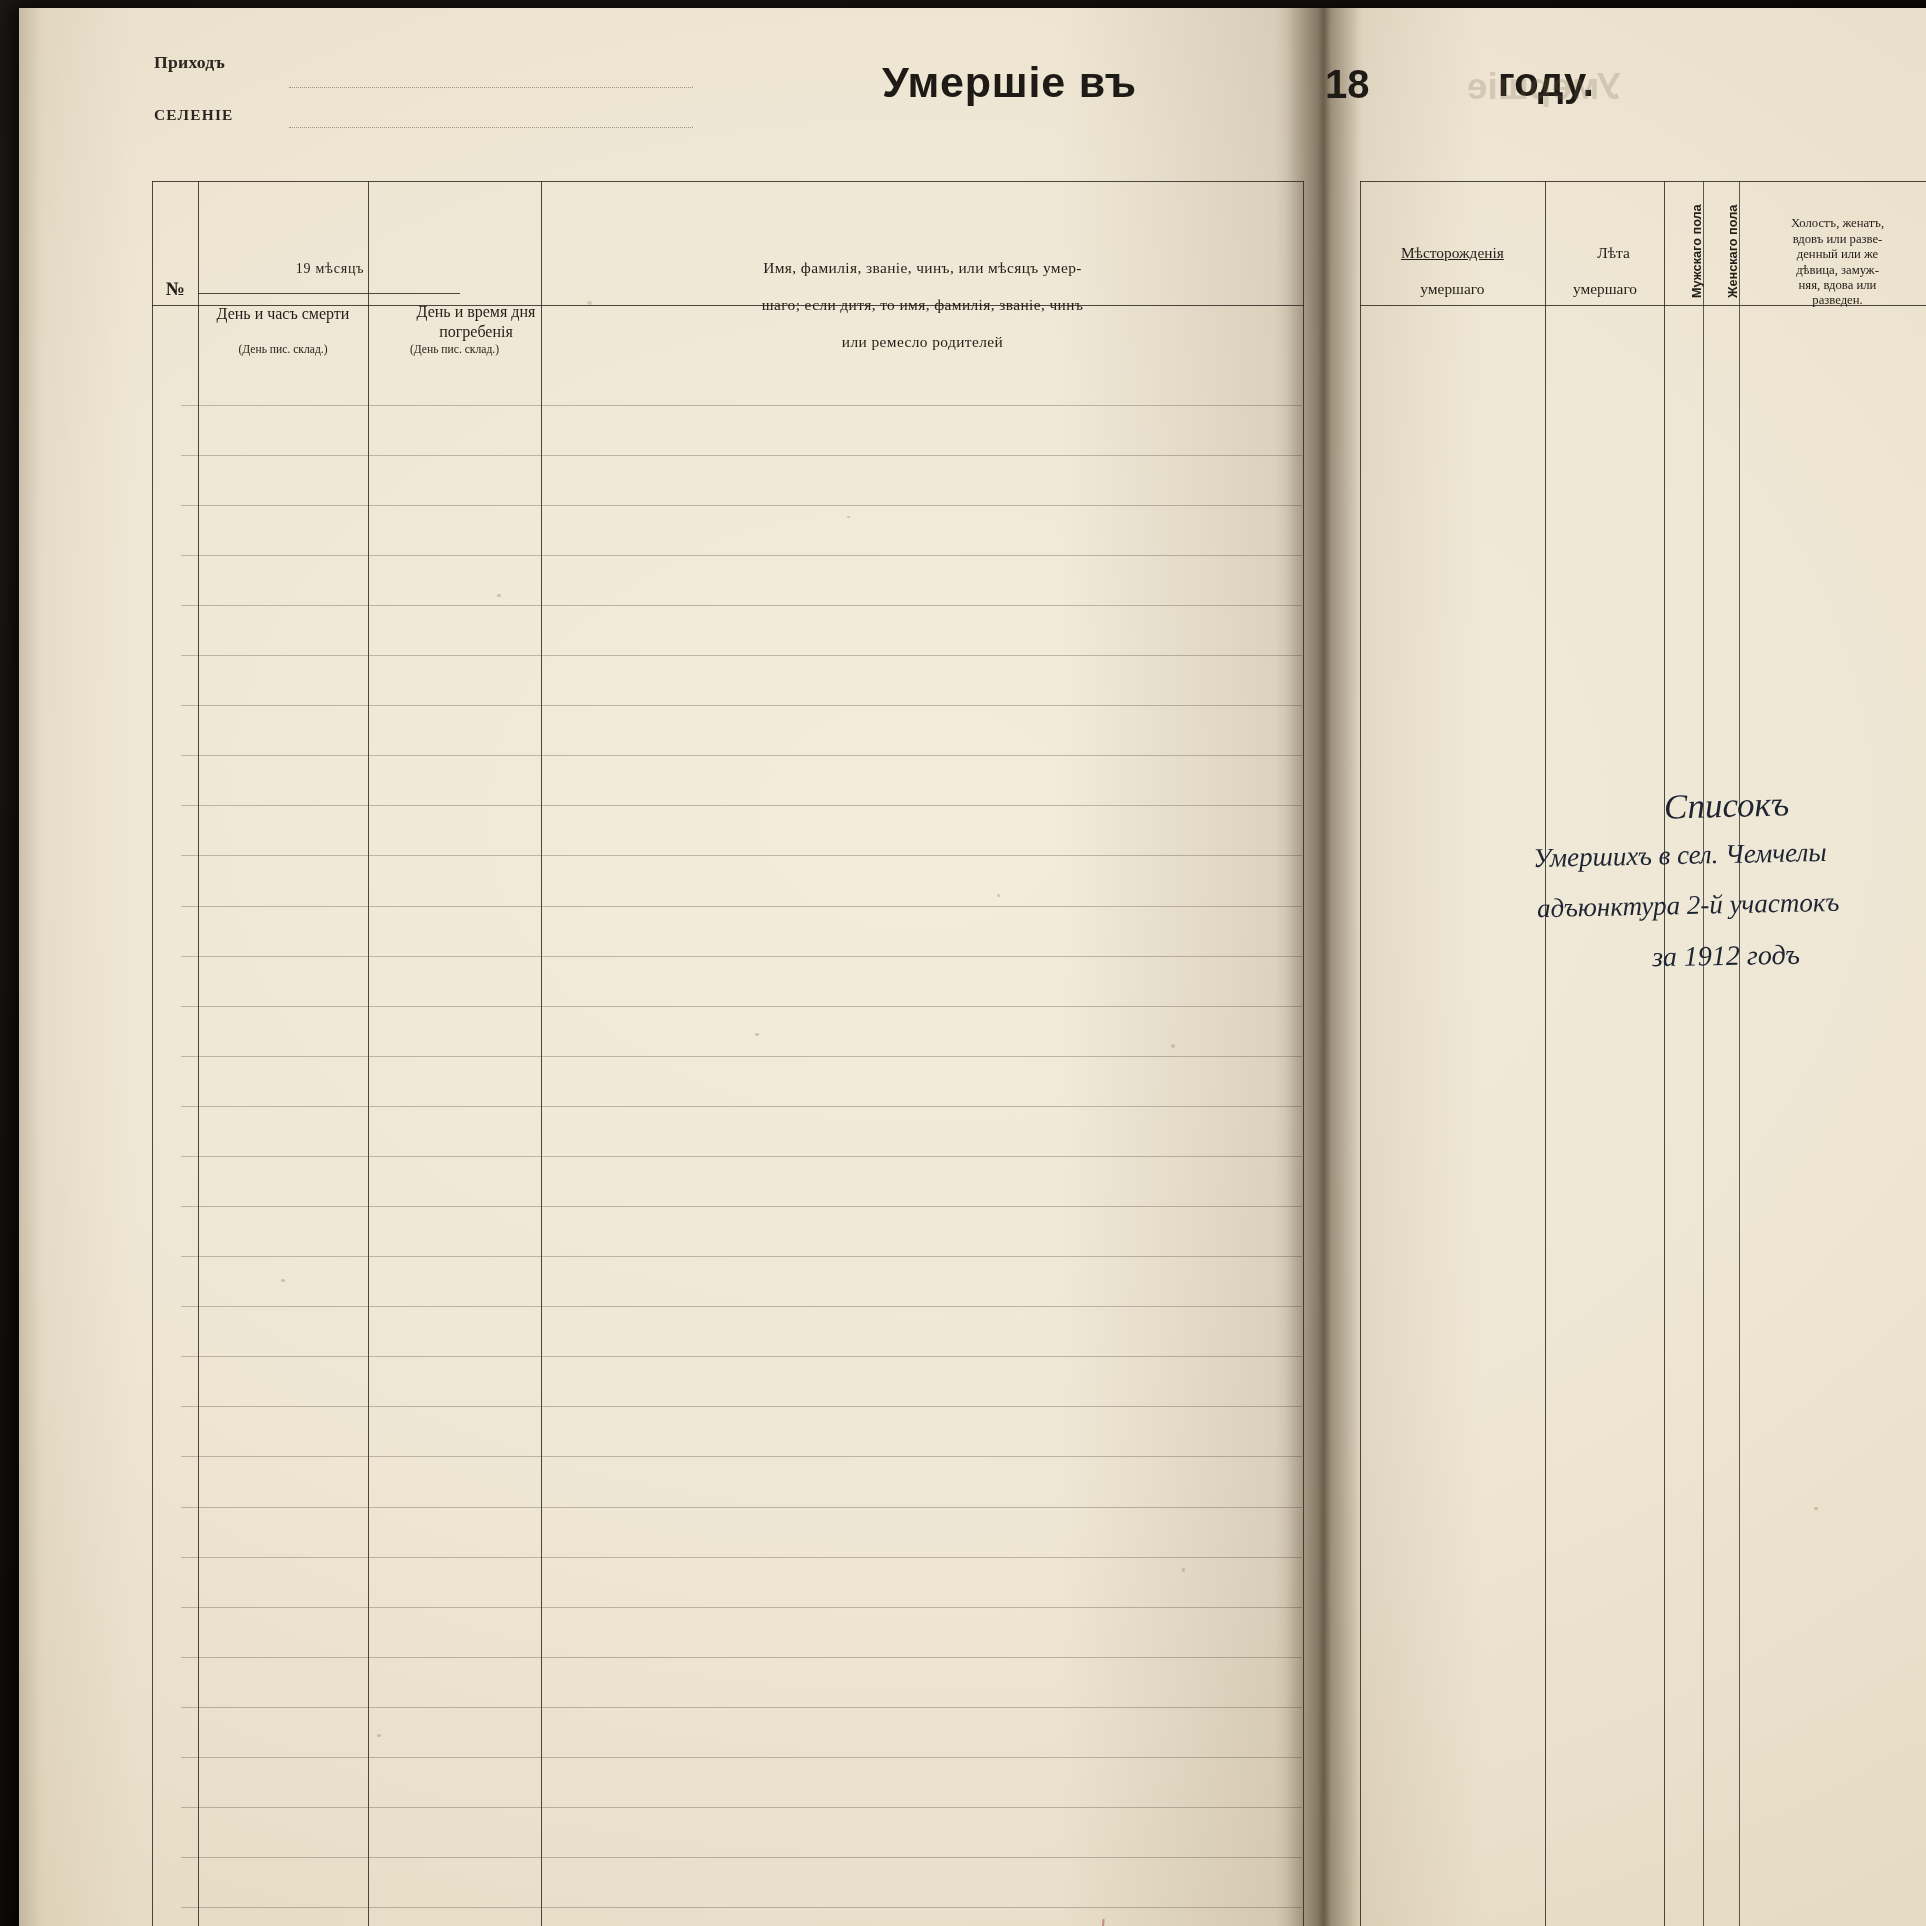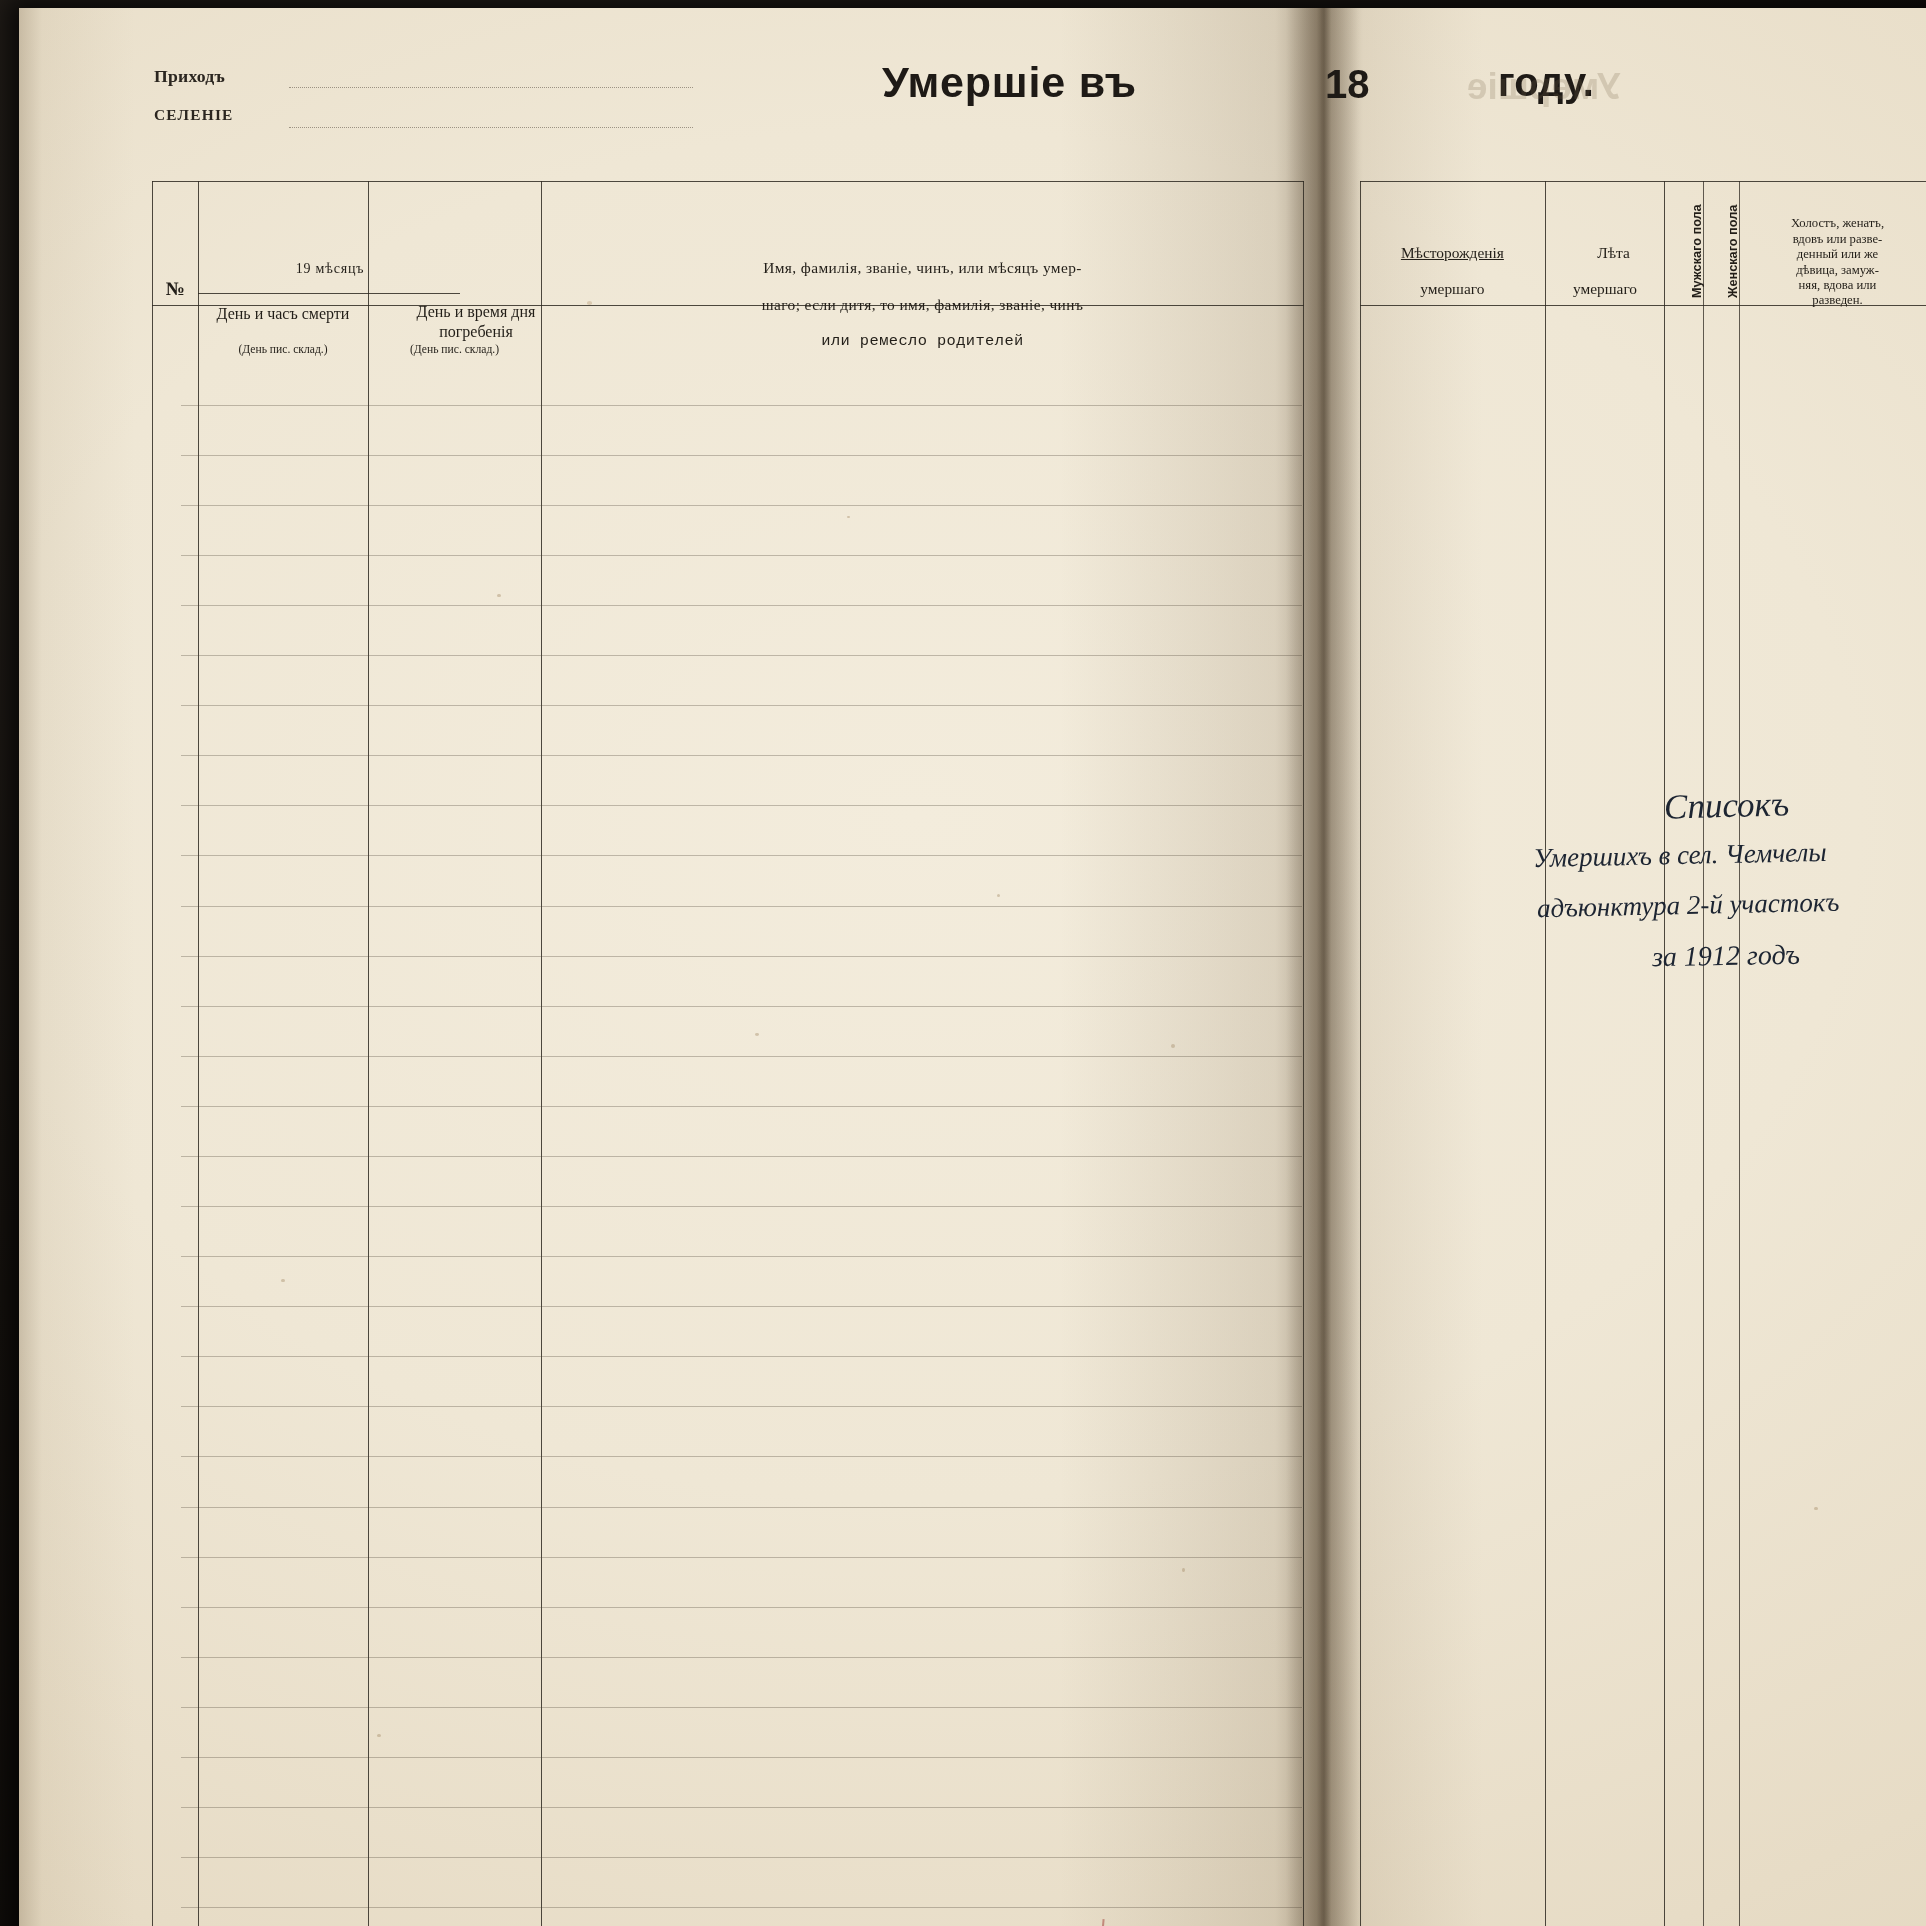--- a/index.html
+++ b/index.html
@@ -95,21 +95,21 @@
   }
 
   
   .hdr-label {
     position: absolute;
     font-family: "Liberation Serif", serif;
     color: #2b2620;
     letter-spacing: 0.2px;
   }
   #lbl-prihod {
-    left: 135px; top: 58px;
+    left: 135px; top: 44px;
     font-size: 17.7px;
     font-weight: 600;
   }
   #lbl-selenie {
     left: 135px; top: 98px;
     font-size: 15.4px;
     font-weight: 700;
     letter-spacing: 1.2px;
   }
   .dotline {
@@ -289,21 +289,21 @@
         <div class="cellhdr" style="left:0.8px;top:96px;width:45px;font-size:19px;font-weight:700;">№</div>
 
         <div class="cellhdr" style="left:48px;top:123px;width:166px;font-size:16px;">День и часъ смерти</div>
         <div class="cellhdr" style="left:48px;top:162px;width:166px;font-size:11.6px;">(День пис. склад.)</div>
 
         <div class="cellhdr" style="left:218px;top:121px;width:169px;font-size:16px;padding-left:43px;">День и время дня погребенія</div>
         <div class="cellhdr" style="left:218px;top:162px;width:169px;font-size:11.6px;">(День пис. склад.)</div>
 
         <div class="cellhdr" style="left:393px;top:77px;width:755px;font-size:15.4px;letter-spacing:0.4px;">Имя, фамилія, званіе, чинъ, или мѣсяцъ умер-</div>
         <div class="cellhdr" style="left:393px;top:114px;width:755px;font-size:15.4px;letter-spacing:0.4px;">шаго; если дитя, то имя, фамилія, званіе, чинъ</div>
-        <div class="cellhdr" style="left:393px;top:151px;width:755px;font-size:15.4px;letter-spacing:0.4px;font-family:Liberation Mono, monospace;">или ремесло родителей</div>
+        <div class="cellhdr" style="left:393px;top:151px;width:755px;font-size:15.4px;letter-spacing:0.4px;">или ремесло родителей</div>
       </div>
 
       <div class="tbl" id="tbl-right">
 
         <div class="hline" style="top:0px;width:1159px;"></div>
         <div class="hline" style="top:124px;width:1159px;"></div>
 
         <div class="vline" style="left:0px;height:1764px;"></div>
         <div class="vline" style="left:185px;height:1764px;"></div>
         <div class="vline" style="left:304px;height:1764px;"></div>

